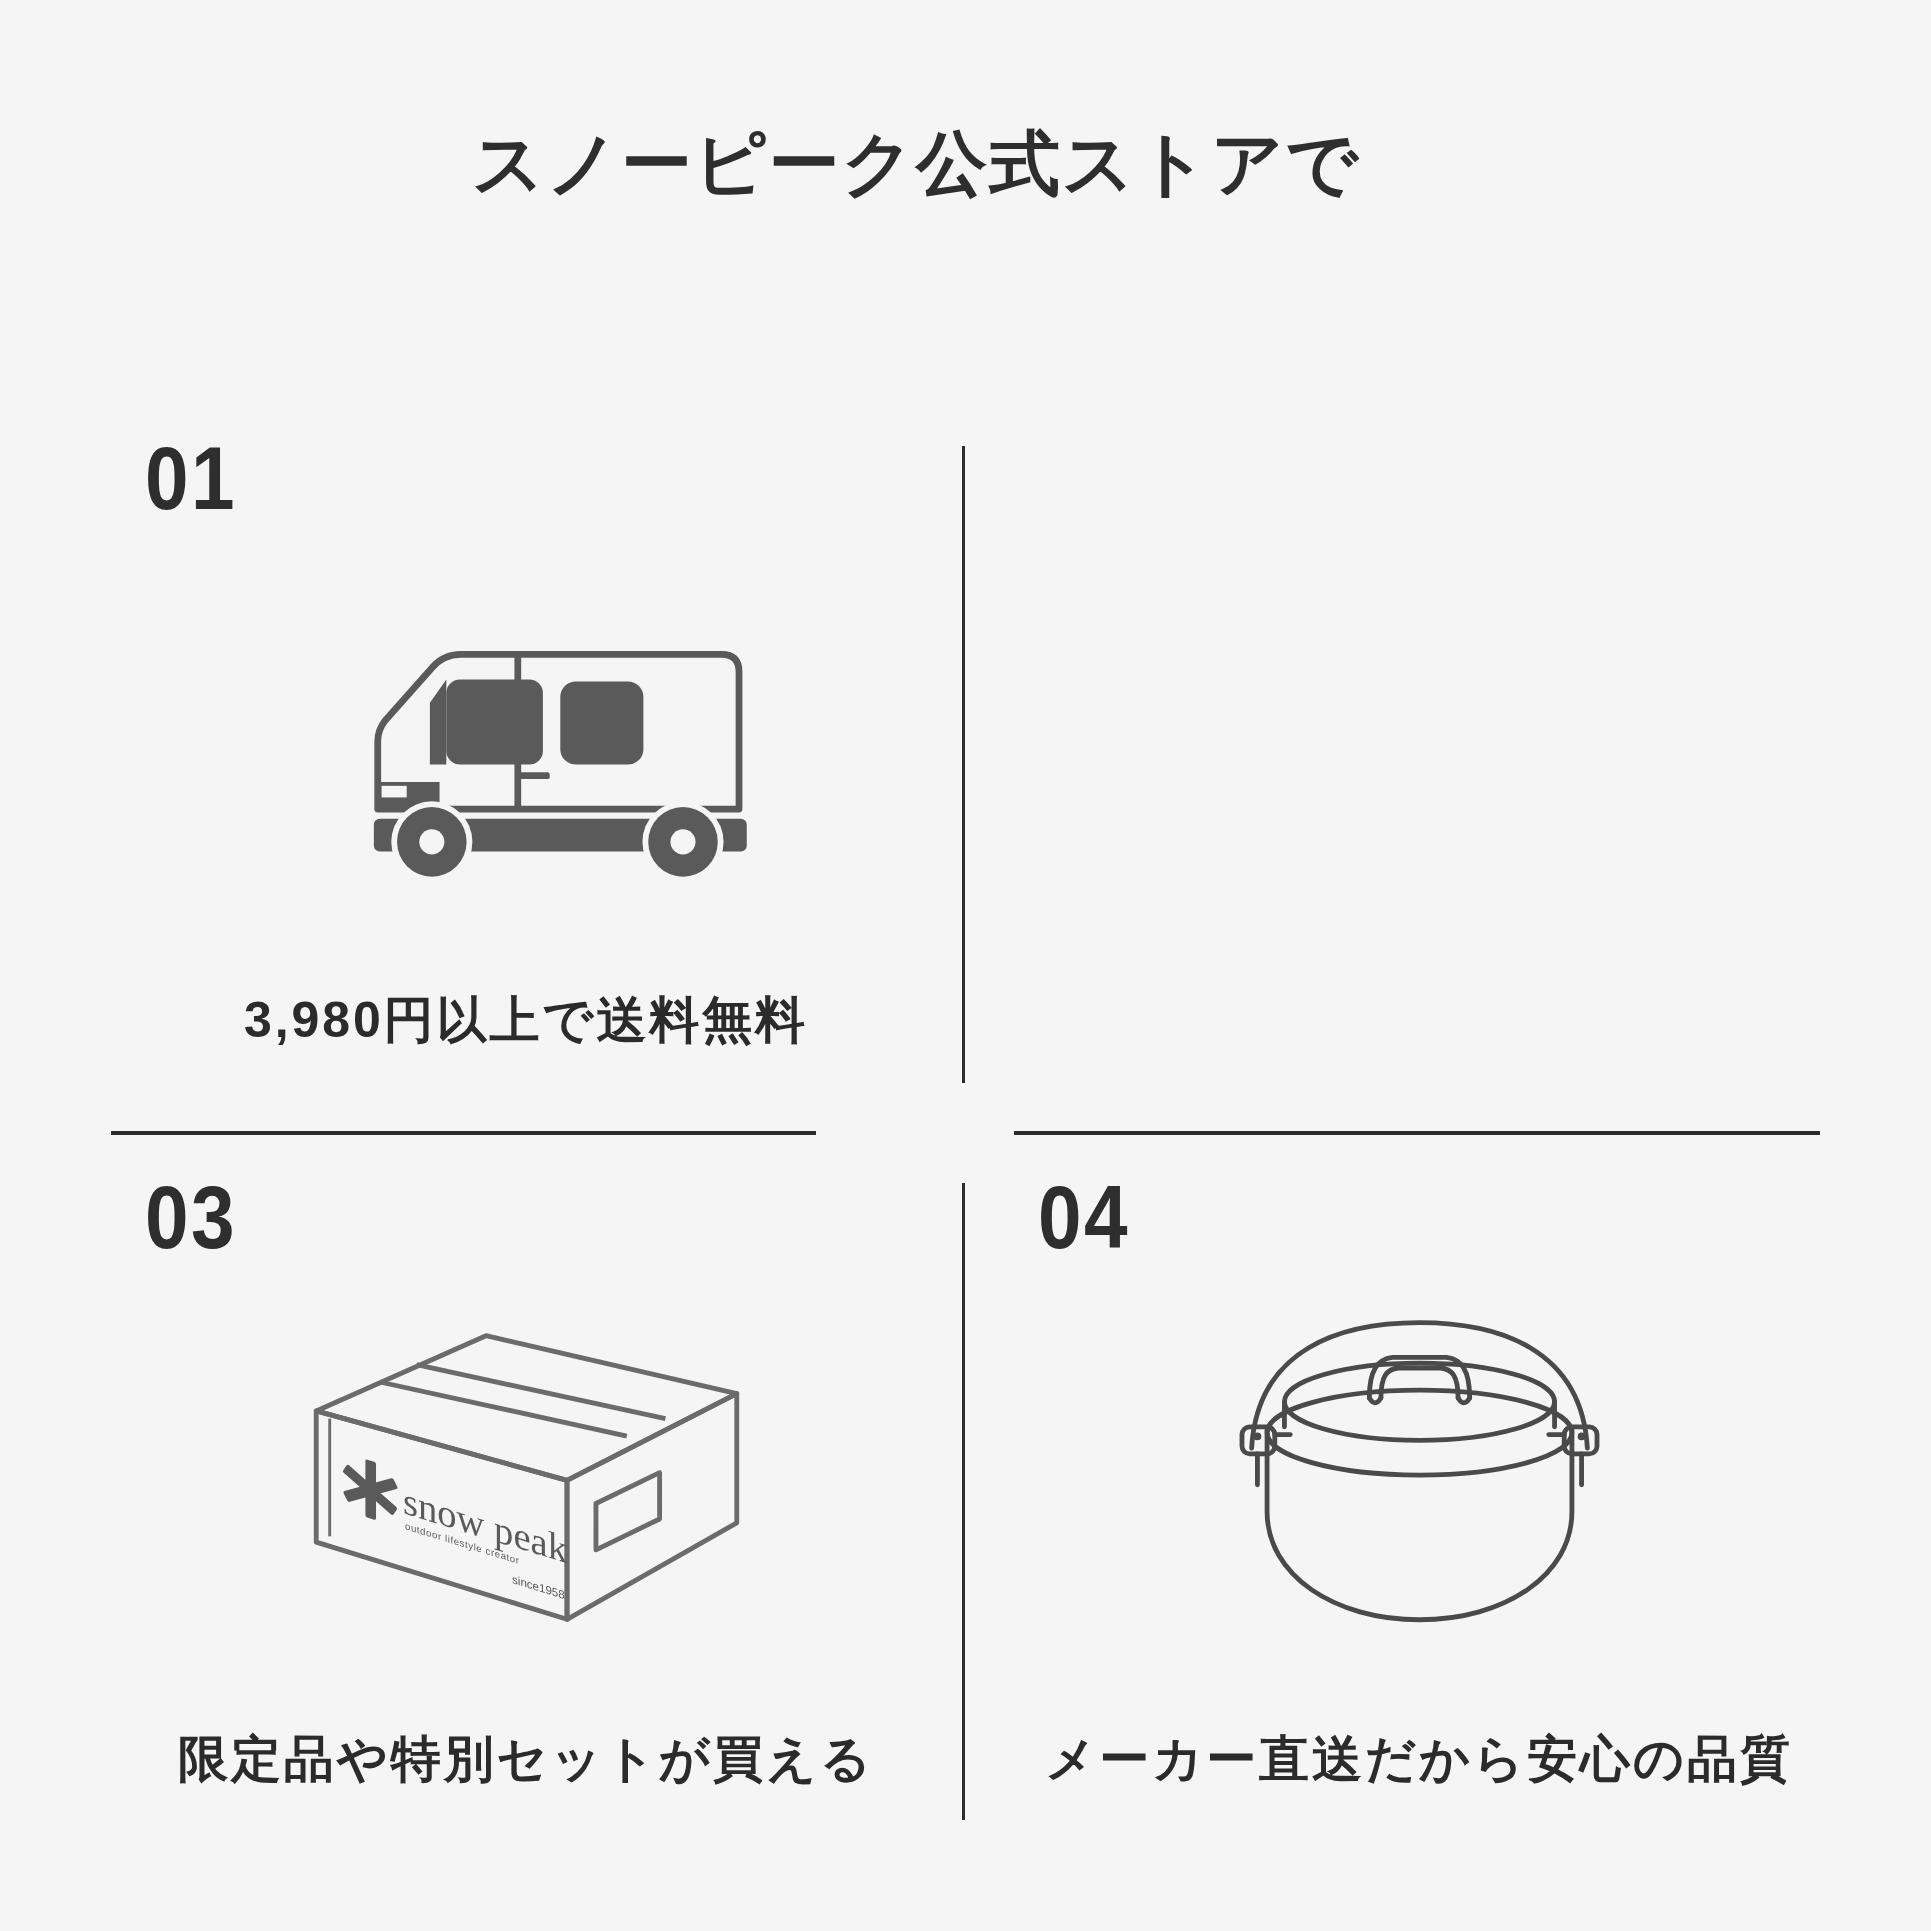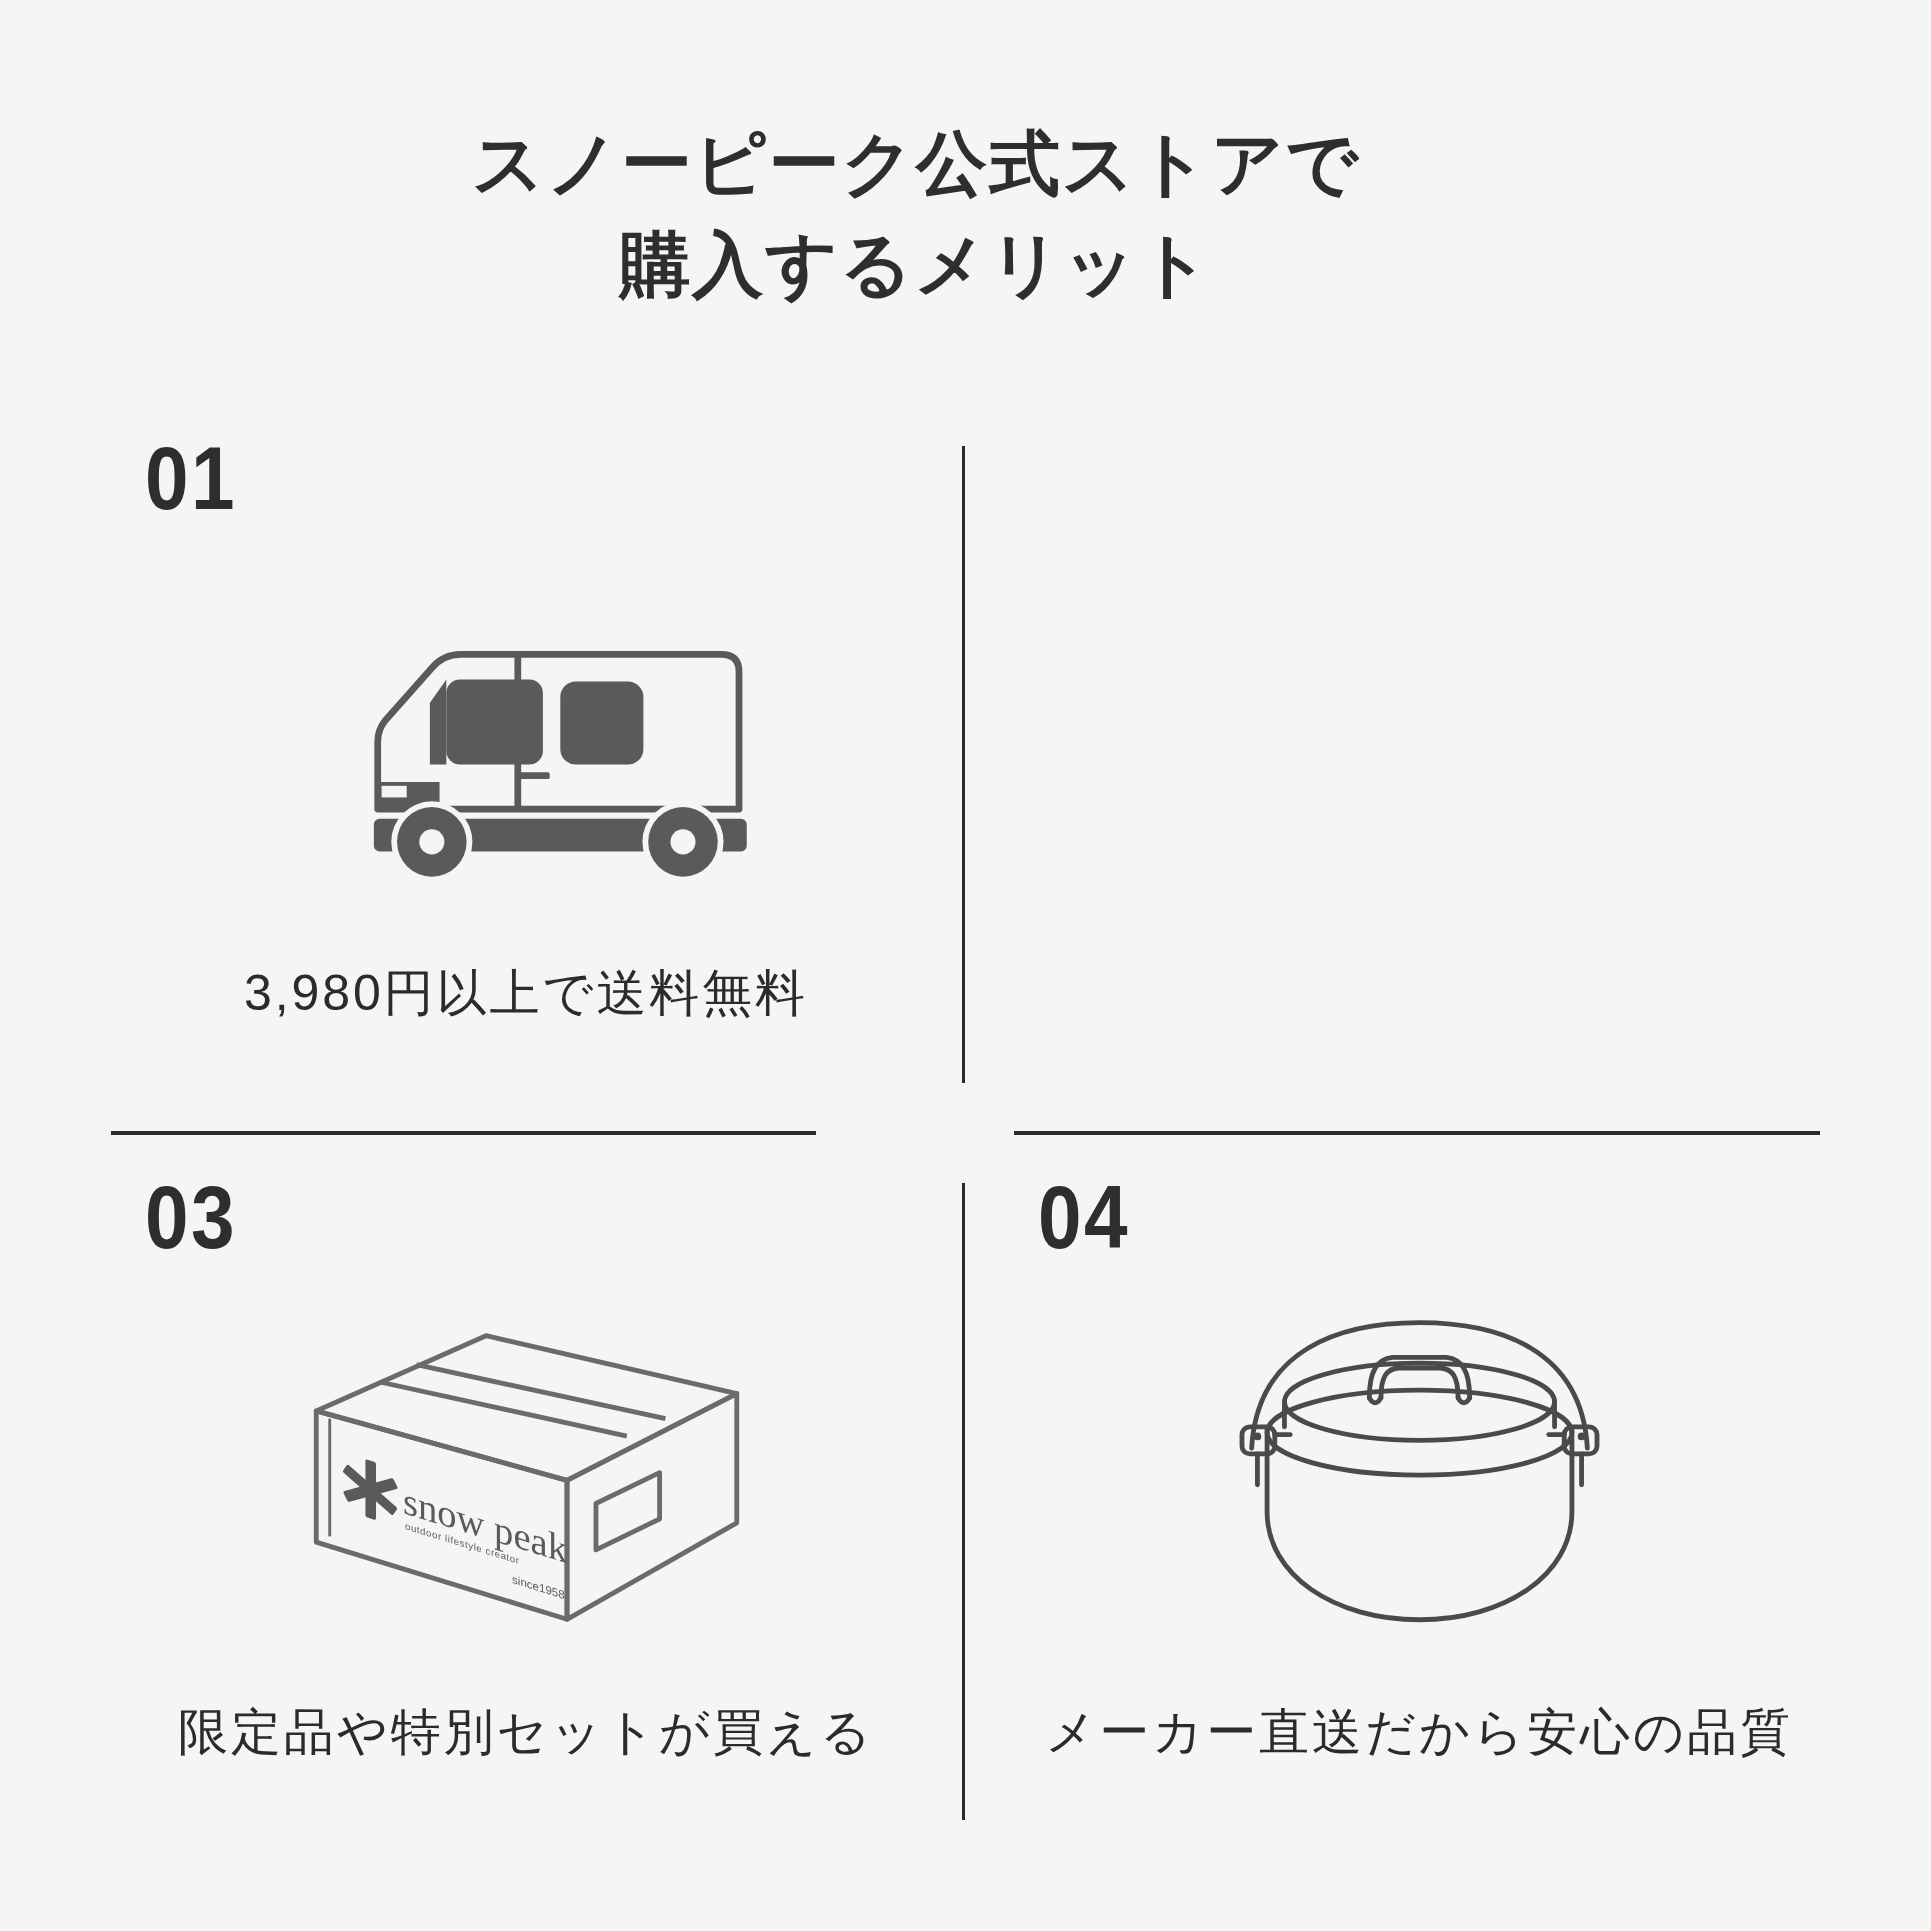--- a/index.html
+++ b/index.html
@@ -78,26 +78,26 @@
     width: 830px;
     height: 406px;
     display: flex;
     align-items: center;
     justify-content: center;
   }
   .icon-wrap svg { display: block; }
 
   .caption {
     position: absolute;
-    top: 526px;
+    top: 553px;
     left: 0;
     width: 830px;
     text-align: center;
     font-size: 50px;
-    font-weight: 400;
+    font-weight: 700;
     letter-spacing: 2.9px;
     color: #2b2b2b;
     white-space: nowrap;
   }
   .caption-lg { font-size: 50px; }
 
   
   .v-divider {
     position: absolute;
     left: 962px;
@@ -134,21 +134,20 @@
   
   .box-logo-main { font-family: "Liberation Serif", serif; }
 </style>
 </head>
 <body>
 
 <div class="page">
 
   <div class="heading">
     <span class="line">スノーピーク公式ストアで</span>
-    <span class="line">購入するメリット</span>
   </div>
 
   <div class="v-divider"></div>
   <div class="v-divider-2"></div>
   <div class="h-divider-left"></div>
   <div class="h-divider-right"></div>
 
   <div class="grid">
 
     <div class="cell cell-01">

